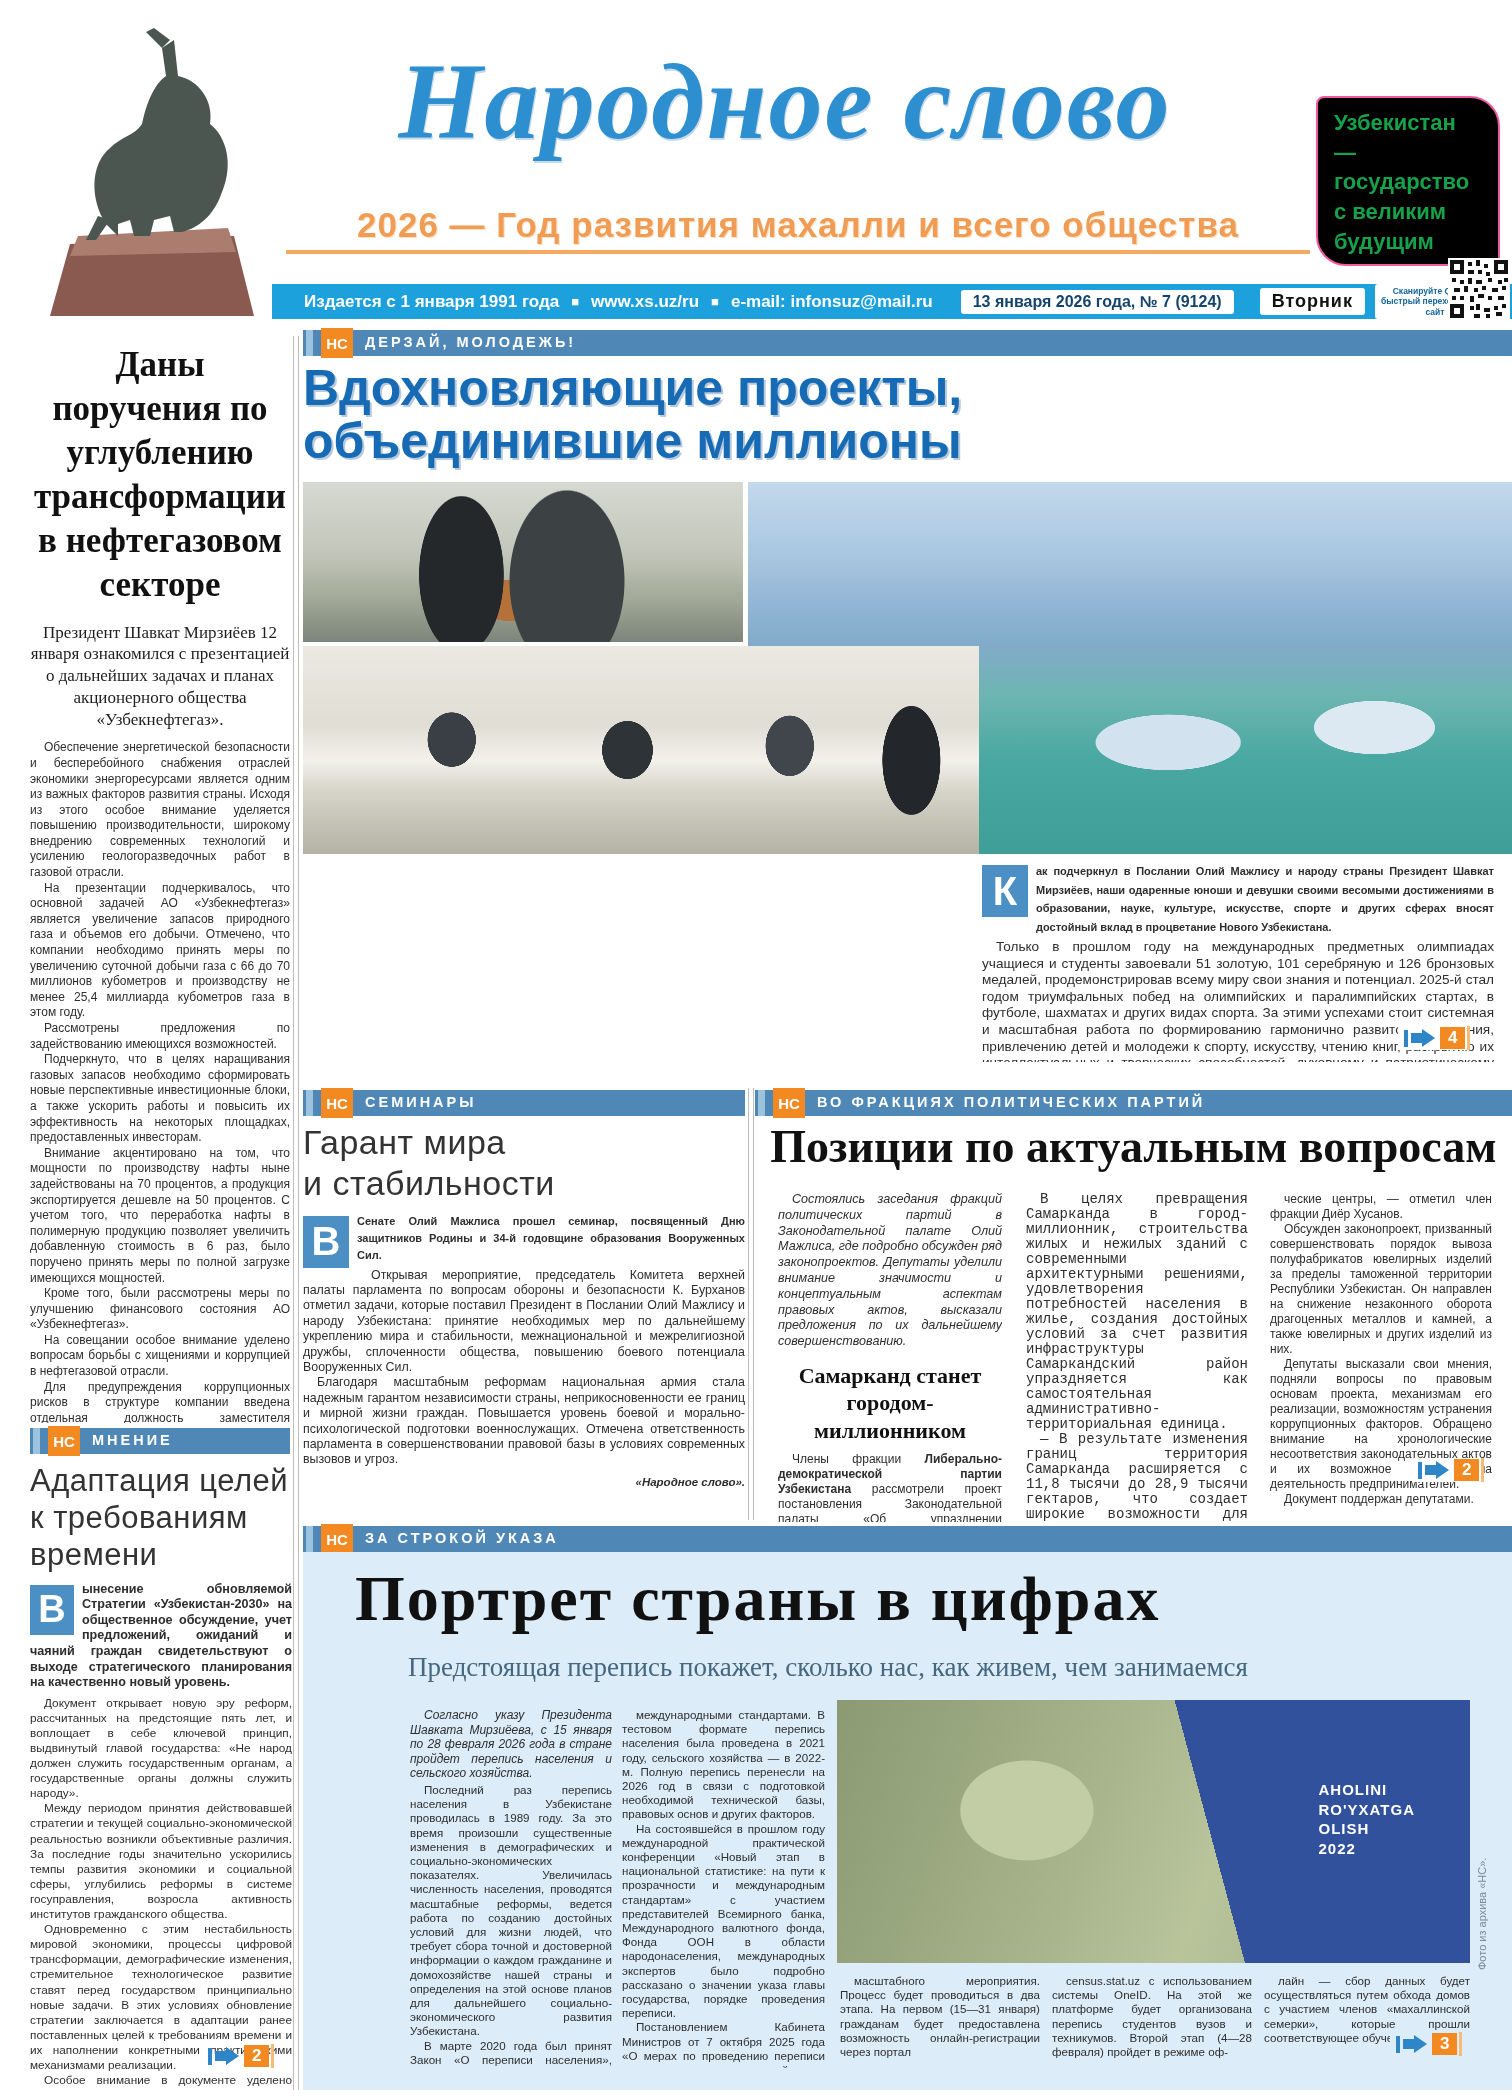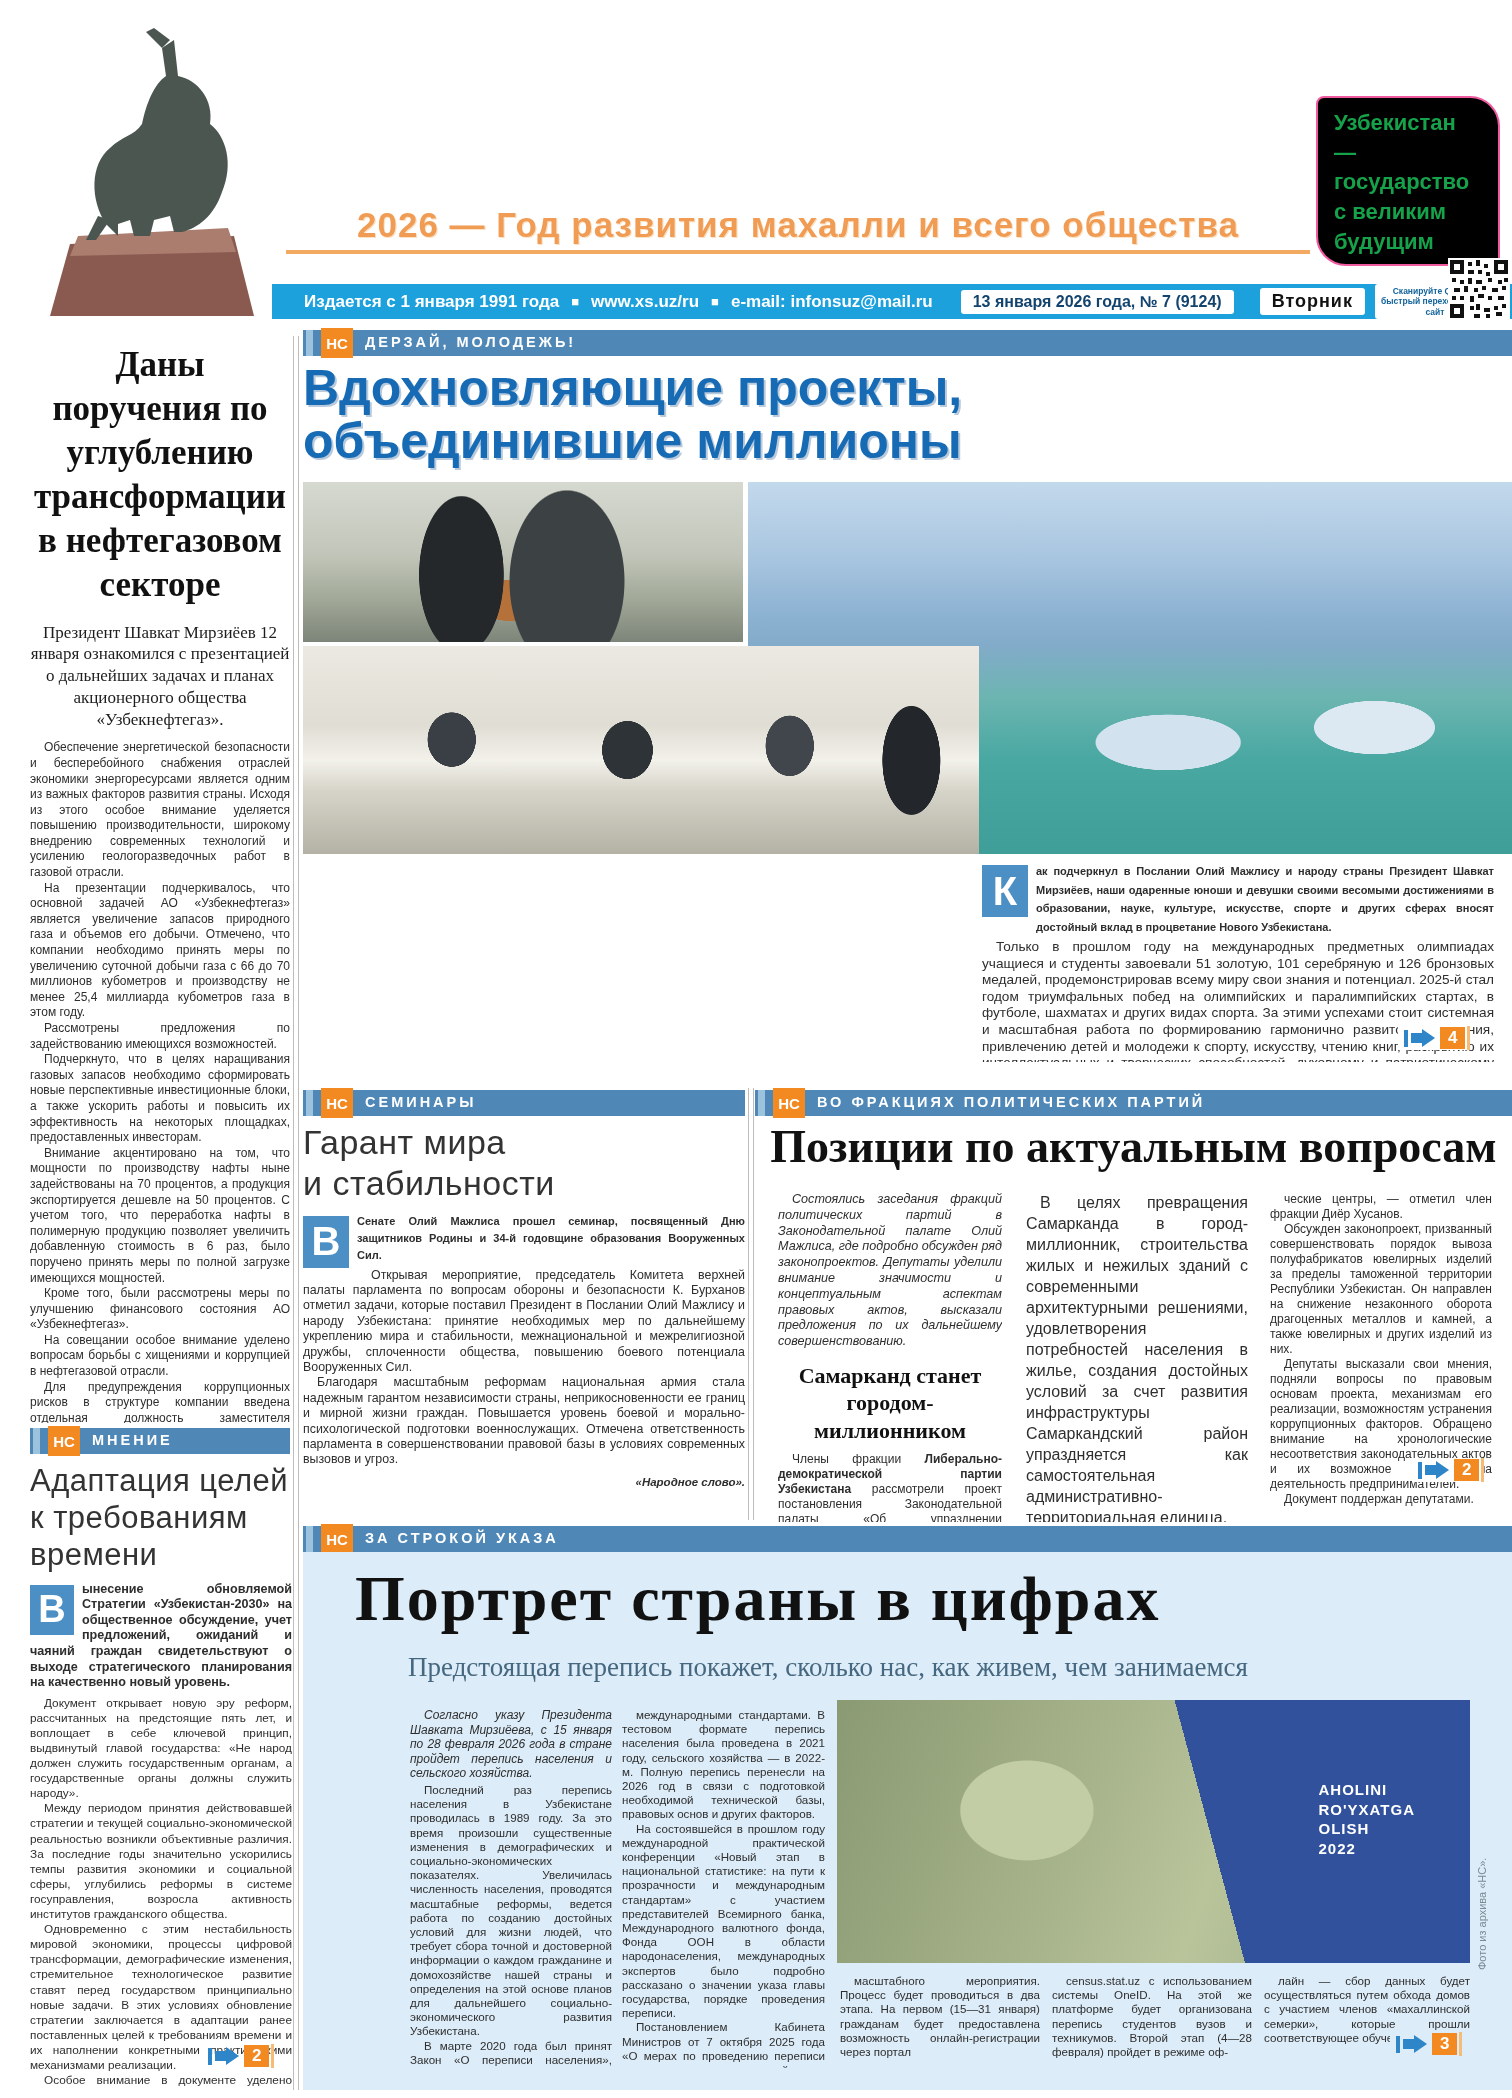--- a/index.html
+++ b/index.html
@@ -93,20 +93,23 @@
 
   
   .census-panel{background:#dcecf8;}
   .census-sub{font-family:"Liberation Serif",serif;color:#45677f;font-size:27px;}
 </style>
 </head>
 <body>
 
 <div class="page">
 
+  <div class="abs" style="left:290px;top:40px;width:990px;text-align:center;">
+    <span class="nameplate">Народное слово</span>
+  </div>
 
   <div class="abs slogan" style="left:286px;top:205px;width:1024px;text-align:center;">2026 — Год развития махалли и всего общества</div>
   <div class="abs slogan-rule" style="left:286px;top:250px;width:1024px;"></div>
 
   <div class="abs motto-box" style="left:1316px;top:96px;width:148px;">
     <div>Узбекистан —</div>
     <div>государство</div>
     <div>с великим</div>
     <div>будущим</div>
   </div>
@@ -292,21 +295,21 @@
 
   <div class="abs" style="left:778px;top:1192px;width:224px;height:330px;overflow:hidden;">
     <div style="font-style:italic;font-size:12.6px;line-height:15.8px;text-align:justify;text-indent:14px;">Состоялись заседания фракций политических партий в Законодательной палате Олий Мажлиса, где подробно обсужден ряд законопроектов. Депутаты уделили внимание значимости и концептуальным аспектам правовых актов, высказали предложения по их дальнейшему совершенствованию.</div>
     <div class="h-serif" style="font-size:22px;text-align:center;line-height:1.25;margin-top:12px;">
       <div>Самарканд станет</div>
       <div>городом-миллионником</div>
     </div>
     <p style="margin:8px 0 0 0;font-size:12px;line-height:15px;text-align:justify;text-indent:14px;"><span>Члены фракции </span><b>Либерально-демократической партии Узбекистана</b><span> рассмотрели проект постановления Законодательной палаты «Об упразднении Самаркандского района Самаркандской области, а также об изменении границ Акдарьинского, Пастдаргомского, Тайлакского районов и города Самарканда».</span></p>
   </div>
 
-  <div class="abs body-txt" style="left:1026px;top:1192px;width:222px;height:330px;overflow:hidden;font-size:16px;line-height:21px;">
+  <div class="abs body-txt" style="left:1026px;top:1192px;width:222px;height:330px;overflow:hidden;font-size:14px;line-height:15px;font-family:Liberation Mono, monospace;">
     <p>В целях превращения Самарканда в город-миллионник, строительства жилых и нежилых зданий с современными архитектурными решениями, удовлетворения потребностей населения в жилье, создания достойных условий за счет развития инфраструктуры Самаркандский район упраздняется как самостоятельная административно-территориальная единица.</p>
     <p>— В результате изменения границ территория Самарканда расширяется с 11,8 тысячи до 28,9 тысячи гектаров, что создает широкие возможности для реализации новых инвестиционных и строительных проектов. Планируется основать игровые площадки, аквапарки, зоны для полетов на воздушных шарах, парки отдыха и другие объекты развлекательного туризма и досуга. Будут разбиты зеленые зоны, откроются сервисные и логисти-</p>
   </div>
 
   <div class="abs body-txt" style="left:1270px;top:1192px;width:222px;height:330px;overflow:hidden;font-size:12px;line-height:15px;">
     <p>ческие центры, — отметил член фракции Диёр Хусанов.</p>
     <p>Обсужден законопроект, призванный совершенствовать порядок вывоза полуфабрикатов ювелирных изделий за пределы таможенной территории Республики Узбекистан. Он направлен на снижение незаконного оборота драгоценных металлов и камней, а также ювелирных и других изделий из них.</p>
     <p>Депутаты высказали свои мнения, подняли вопросы по правовым основам проекта, механизмам его реализации, возможностям устранения коррупционных факторов. Обращено внимание на хронологические несоответствия законодательных актов и их возможное влияние на деятельность предпринимателей.</p>
     <p>Документ поддержан депутатами.</p>
   </div>

